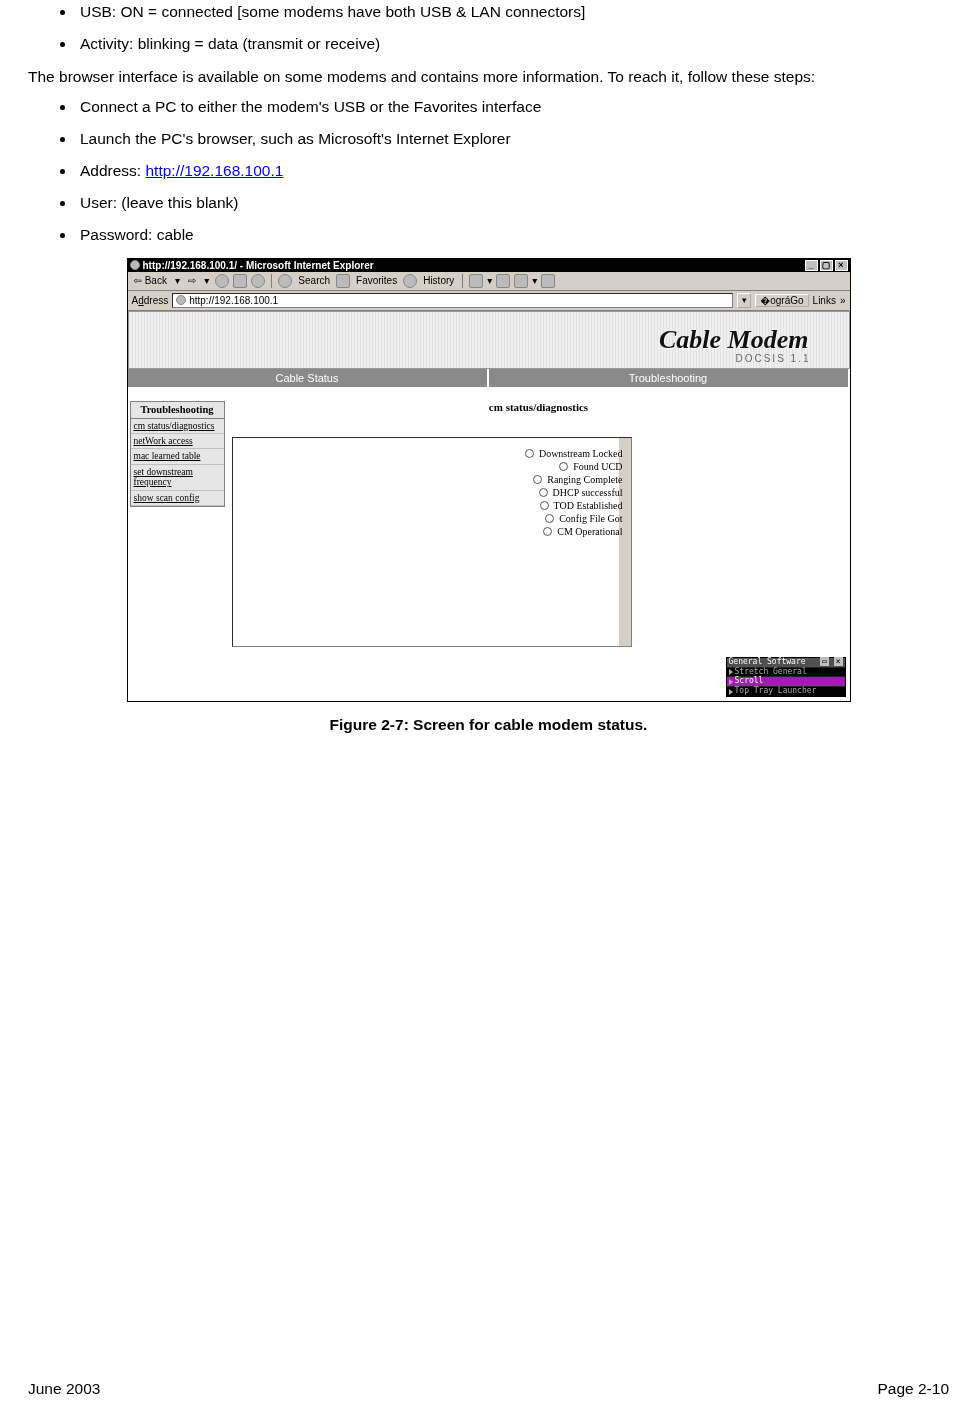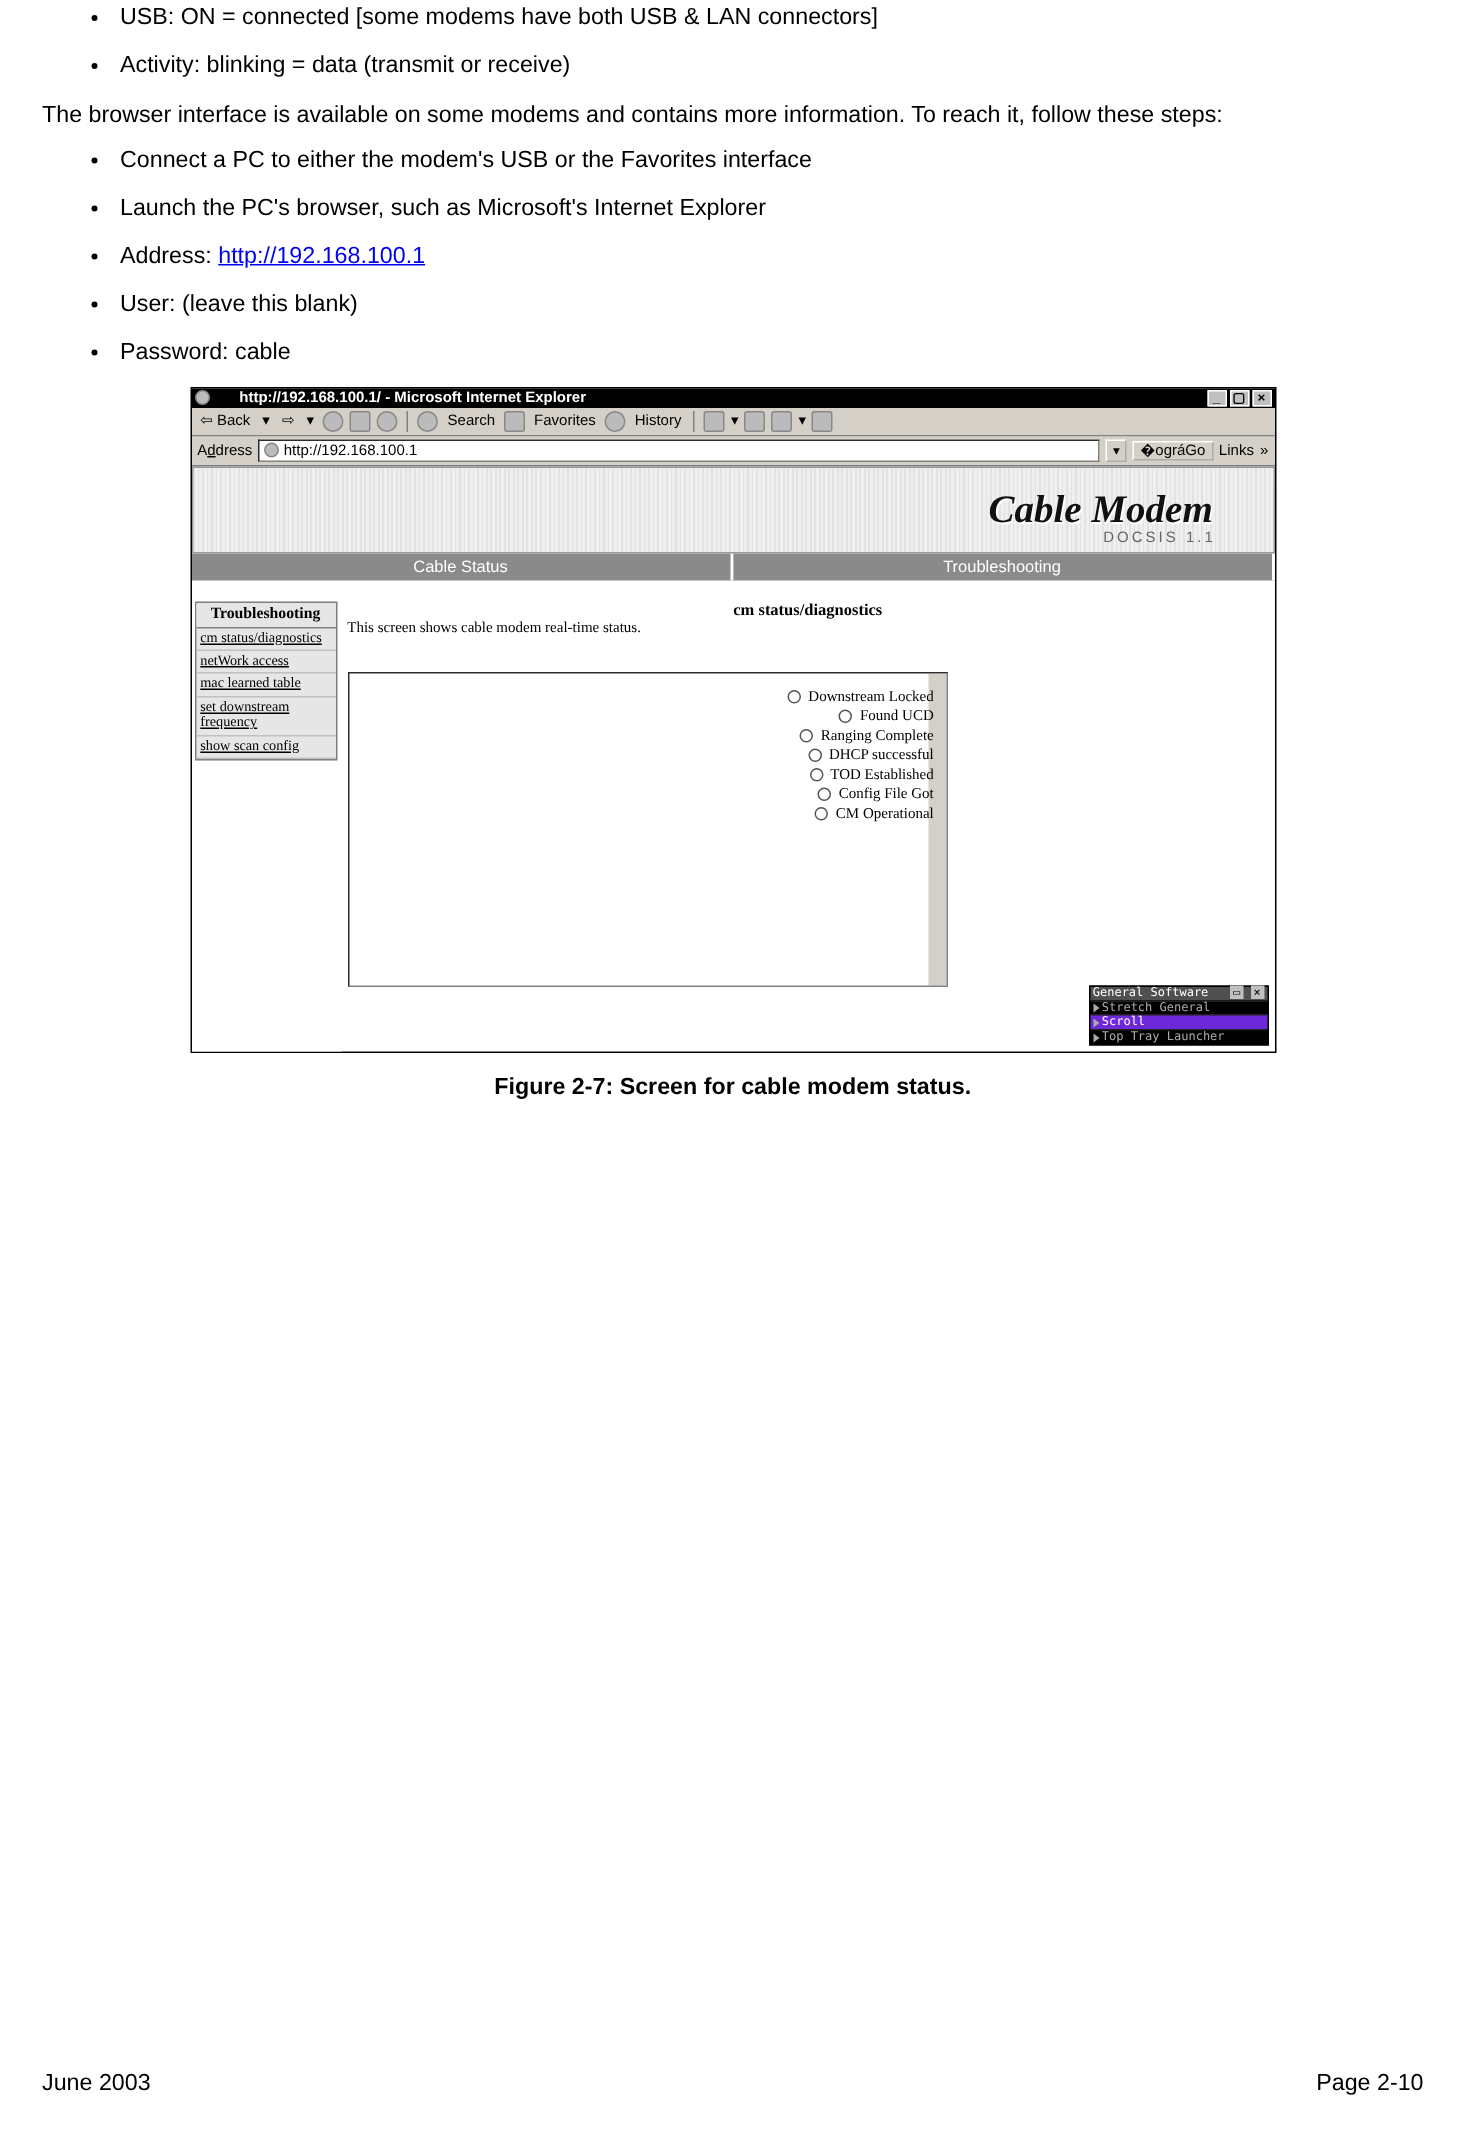--- a/index.html
+++ b/index.html
@@ -174,21 +174,21 @@
     <li>
       <span>Address: </span><a class="url">http://192.168.100.1</a>
     </li>
     <li>User: (leave this blank)</li>
     <li>Password: cable</li>
   </ul>
 
 
   <div class="figure">
     <div class="titlebar">
-      <span style="display:flex;align-items:center;gap:20px;">
+      <span style="display:flex;align-items:center;gap:3px;">
         <span class="ie-icon"></span>
         <span>http://192.168.100.1/ - Microsoft Internet Explorer</span>
       </span>
       <span class="tb-btns">
         <span class="tb-btn">_</span>
         <span class="tb-btn">▢</span>
         <span class="tb-btn">×</span>
       </span>
     </div>
 
@@ -246,21 +246,20 @@
           <div class="hdr">Troubleshooting</div>
           <div class="itm">cm status/diagnostics</div>
           <div class="itm">netWork access</div>
           <div class="itm">mac learned table</div>
           <div class="itm">set downstream frequency</div>
           <div class="itm">show scan config</div>
         </div>
       </div>
       <div class="maincol">
         <div class="panel-title">cm status/diagnostics</div>
-        <div class="panel-desc">This screen shows cable modem real-time status.</div>
 
         <div class="statusbox">
           <div class="radio-row">
               <span class="r"></span>
               <span>Downstream Locked</span>
             </div>
           <div class="radio-row">
               <span class="r"></span>
               <span>Found UCD</span>
             </div>
@@ -291,21 +290,21 @@
             <span>General Software</span>
             <span>
               <span class="ow-btn">▭</span>
               <span class="ow-btn">×</span>
             </span>
           </div>
           <div class="ow-row">
               <span class="ow-arrow"></span>
               <span>Stretch General</span>
             </div>
-          <div class="ow-row" style="background:#6d28d9;color:#fff;">
+          <div class="ow-row" style="background:#a21caf;color:#fff;">
               <span class="ow-arrow"></span>
               <span>Scroll</span>
             </div>
           <div class="ow-row">
               <span class="ow-arrow"></span>
               <span>Top Tray Launcher</span>
             </div>
         </div>
       </div>
     </div>

